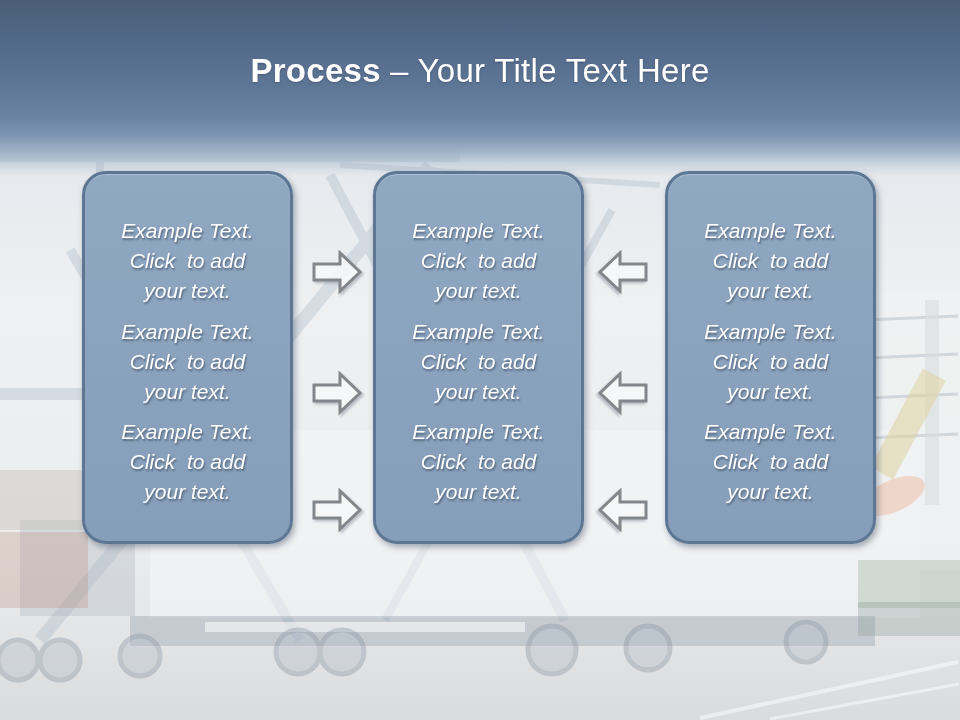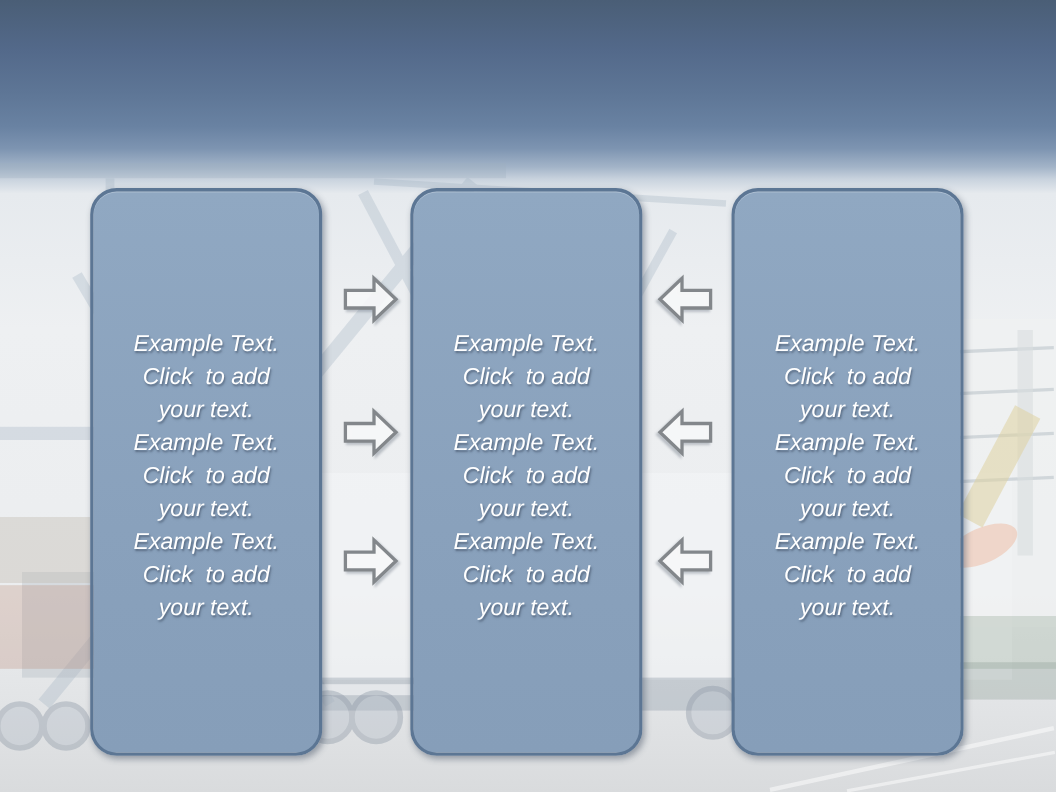--- a/index.html
+++ b/index.html
@@ -16,25 +16,25 @@
   
   .title{
     position:absolute;top:52px;left:0;width:100%;text-align:center;
     color:#ffffff;font-size:33px;letter-spacing:.3px;
     text-shadow:0 1px 2px rgba(30,40,60,.35);
   }
   .title .t-bold{font-weight:700;}
   .title .t-rest{font-weight:400;margin-left:9px;}
   
   .panel{
-    position:absolute;top:171px;width:211px;height:516px;box-sizing:border-box;
+    position:absolute;top:171px;width:211px;height:373px;box-sizing:border-box;
     background:linear-gradient(180deg,#90a8c2 0%,#89a1bc 60%,#869eb9 100%);
     border:3px solid #5c7694;border-radius:24px;
     box-shadow:2px 3px 6px rgba(58,70,92,.45), inset 0 1px 0 rgba(255,255,255,.25);
-    display:flex;flex-direction:column;justify-content:center;
+    display:flex;flex-direction:column;justify-content:space-between;
     padding:42px 8px 34px 8px;
   }
   .p-left{left:82px}.p-mid{left:373px}.p-right{left:665px}
   .block{
     text-align:center;color:#ffffff;font-style:italic;
     font-size:21px;line-height:30px;
     text-shadow:1px 2px 2px rgba(42,54,74,.55);
   }
   .line{display:block;white-space:pre;}
   
@@ -98,20 +98,23 @@
       <rect x="858" y="560" width="102" height="48" fill="#b3c2b6" opacity="0.50"></rect>
       <rect x="858" y="602" width="102" height="34" fill="#8fa097" opacity="0.35"></rect>
     </g>
 
     <g stroke="#ffffff" opacity="0.50">
       <line x1="700" y1="718" x2="958" y2="662" stroke-width="4"></line>
       <line x1="770" y1="719" x2="959" y2="684" stroke-width="3"></line>
     </g>
   </svg>
 
+  <div class="title">
+    <span class="t-bold">Process</span><span class="t-rest">– Your Title Text Here</span>
+  </div>
 
   <div class="panel p-left">
     <div class="block">
       <span class="line">Example Text.</span>
       <span class="line">Click  to add</span>
       <span class="line">your text.</span>
     </div>
     <div class="block">
       <span class="line">Example Text.</span>
       <span class="line">Click  to add</span>

